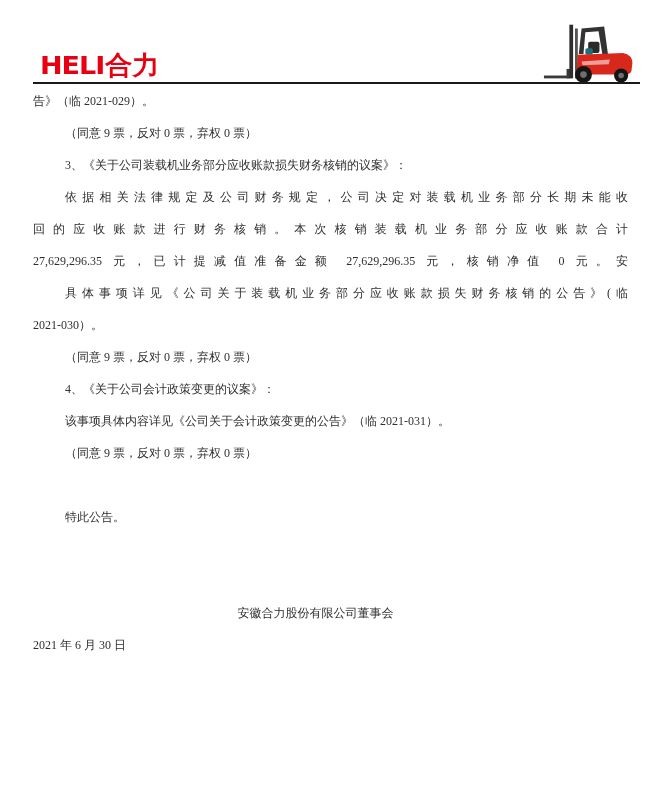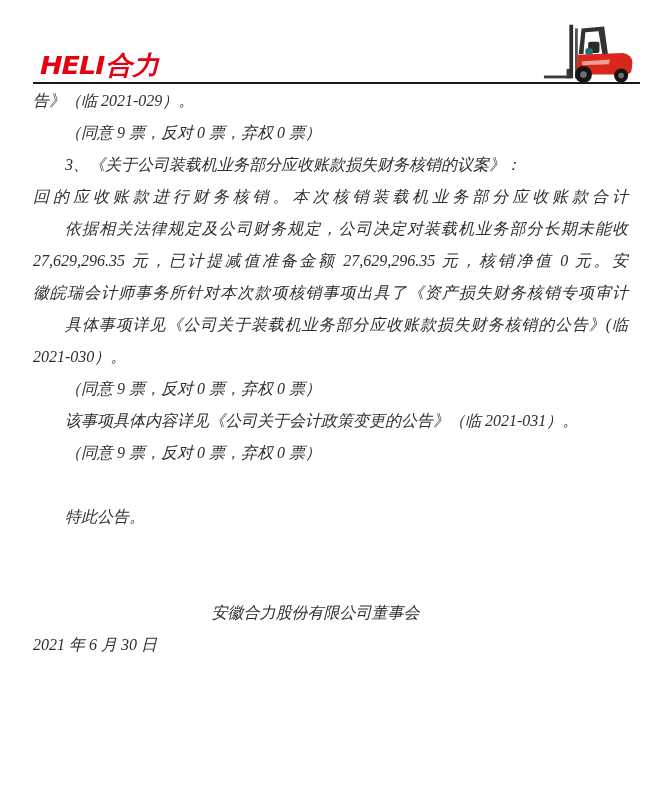--- a/index.html
+++ b/index.html
@@ -3,21 +3,20 @@
 <meta charset="utf-8">
 <style>
   html,body{margin:0;padding:0;background:#ffffff;}
   .page{
     position:relative;
     width:659px;height:789px;
     background:#ffffff;
     overflow:hidden;
     font-family:"Liberation Serif","DejaVu Serif",serif;
     color:#2f2f2f;
-    font-style:italic;
   }
   
   .logo{
     position:absolute;left:40px;top:50px;
     font-family:"DejaVu Sans","Liberation Sans",sans-serif;
     font-weight:800;font-size:27px;line-height:30px;
     letter-spacing:-1px;
     transform:scaleY(0.95);
     white-space:nowrap;
   }
@@ -26,21 +25,21 @@
   .header-rule{
     position:absolute;left:33px;top:82px;width:607px;height:2px;
     background:#1a1a1a;
   }
   .forklift{
     position:absolute;left:543px;top:20px;width:96px;height:64px;
   }
   
   .body-text{
     position:absolute;left:33px;top:85px;width:595px;
-    font-size:16px;
+    font-size:12px;
   }
   .line{
     height:32px;line-height:32px;
     overflow:visible;
   }
   .line.indent{padding-left:32px;}
   .line.fill{text-align:justify;text-align-last:justify;}
   .line.sig{text-align:center;padding-right:30px;}
   .line.date{text-align:left;padding-right:14px;}
 </style>
@@ -75,27 +74,27 @@
     <circle cx="82" cy="59" r="3" fill="#6e6e6e"></circle>
   </svg>
 
   <div class="header-rule"></div>
 
   <div class="body-text">
     <div id="lines">
         <div class="line">告》（临 2021-029）。</div>
         <div class="line indent">（同意 9 票，反对 0 票，弃权 0 票）</div>
         <div class="line indent">3、《关于公司装载机业务部分应收账款损失财务核销的议案》：</div>
+        <div class="line indent fill">依据相关法律规定及公司财务规定，公司决定对装载机业务部分长期未能收</div>
         <div class="line fill">回的应收账款进行财务核销。本次核销装载机业务部分应收账款合计</div>
-        <div class="line indent fill">依据相关法律规定及公司财务规定，公司决定对装载机业务部分长期未能收</div>
         <div class="line fill">27,629,296.35 元，已计提减值准备金额 27,629,296.35 元，核销净值 0 元。安</div>
-        <div class="line fill">徽皖瑞会计师事务所针对本次款项核销事项出具了《资产损失财务核销专项审计</div>
         <div class="line indent fill">具体事项详见《公司关于装载机业务部分应收账款损失财务核销的公告》(临</div>
         <div class="line">2021-030）。</div>
         <div class="line indent">（同意 9 票，反对 0 票，弃权 0 票）</div>
+        <div class="line indent">4、《关于公司会计政策变更的议案》：</div>
         <div class="line indent">该事项具体内容详见《公司关于会计政策变更的公告》（临 2021-031）。</div>
         <div class="line indent">（同意 9 票，反对 0 票，弃权 0 票）</div>
         <div class="line"></div>
         <div class="line indent">特此公告。</div>
         <div class="line"></div>
         <div class="line"></div>
       </div>
     <div class="line sig">安徽合力股份有限公司董事会</div>
     <div class="line date">2021 年 6 月 30 日</div>
   </div>

